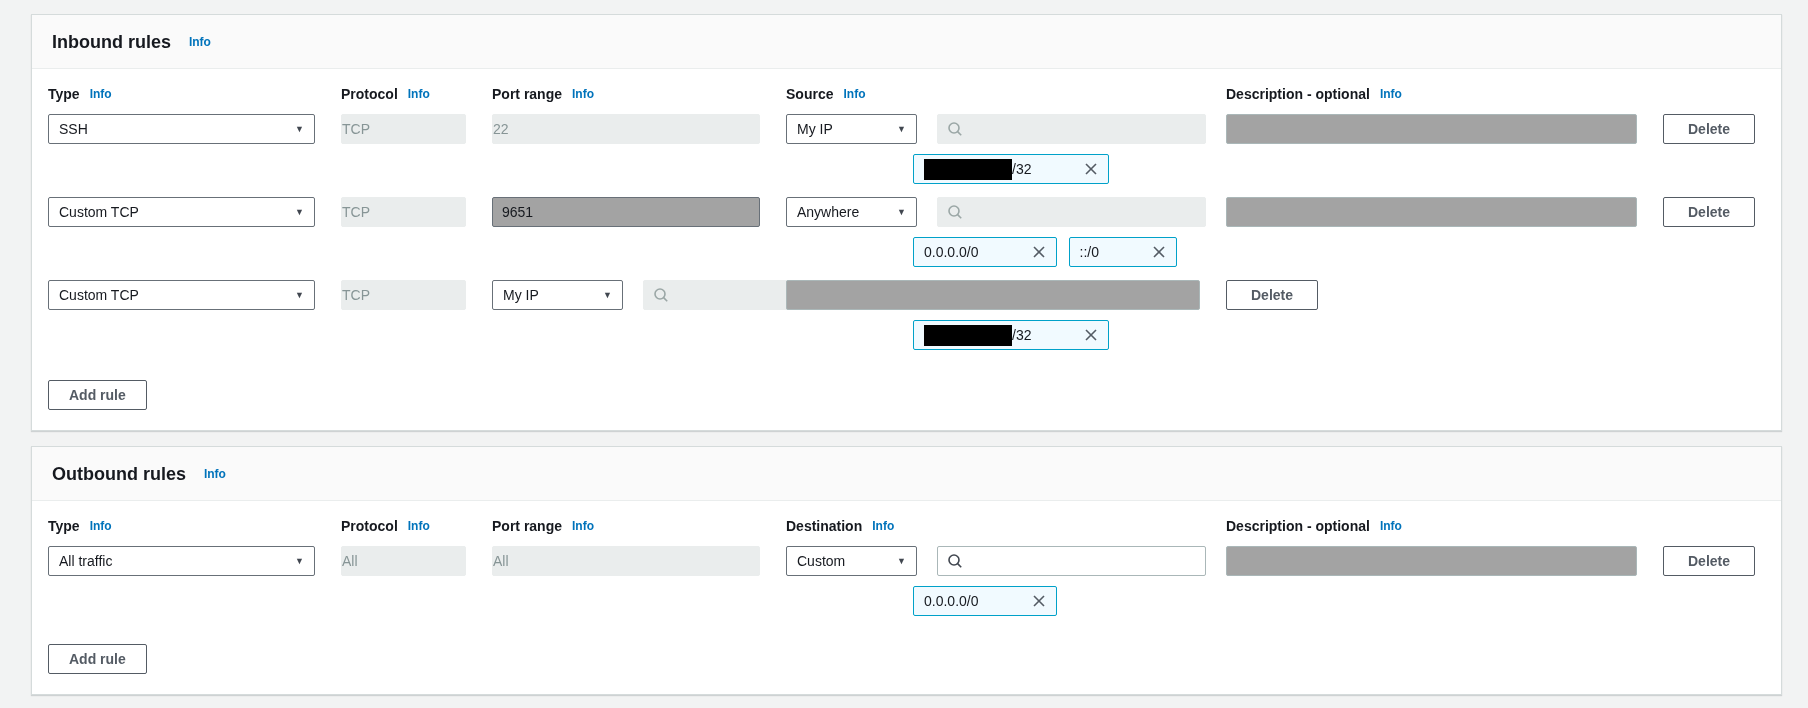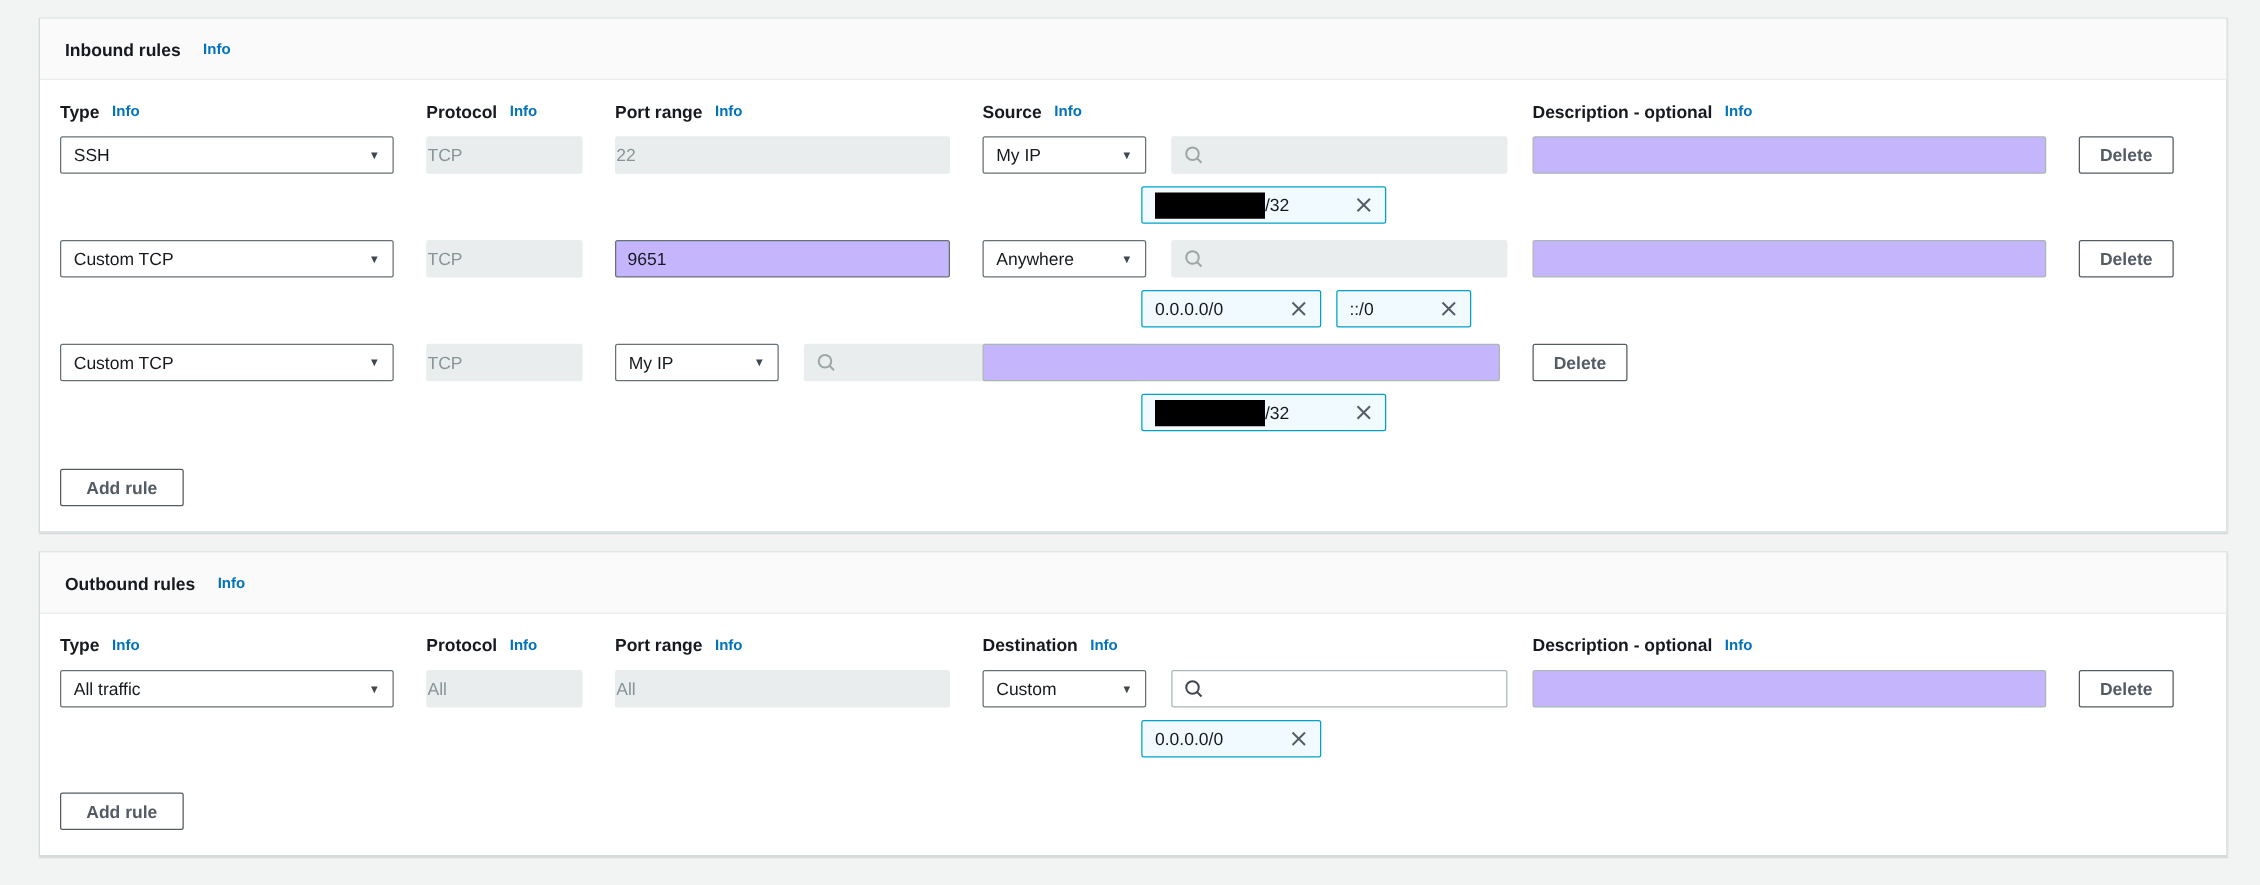--- a/index.html
+++ b/index.html
@@ -18,21 +18,21 @@
     width: 1751px;
   }
   .card + .card { margin-top: 15px; }
   .card-header {
     background: #fafafa;
     border-bottom: 1px solid #eaeded;
     padding: 17px 20px 15px 20px;
   }
   .card-title {
     display: inline-block;
-    font-size: 14px;
+    font-size: 18px;
     font-weight: 700;
     color: #16191f;
   }
   .info-link {
     display: inline-block;
     margin-left: 14px;
     font-size: 12px;
     font-weight: 700;
     color: #0073bb;
     text-decoration: none;
@@ -63,21 +63,21 @@
     display: flex;
     align-items: center;
     justify-content: space-between;
     background: #fff;
     border: 1px solid #687078;
     padding: 0 10px;
     cursor: pointer;
   }
   .select .caret { font-size: 9px; color: #414750; margin-left: 8px; }
   .text-input {
-    background: #c4b5fd;
+    background: #a3a3a3;
     border: 1px solid #687078;
     padding: 0 9px;
     color: #16191f;
     font-family: "Liberation Sans", sans-serif;
   }
   .light-border { border-color: #aab7b8; }
   .disabled-input {
     background: #eaeded;
     border: 1px solid #eaeded;
     color: #879596;
@@ -138,21 +138,21 @@
     border: 1px solid #545b64;
     border-radius: 2px;
     color: #545b64;
     font-weight: 700;
     font-size: 14px;
     padding: 0 20px;
     cursor: pointer;
     font-family: "Liberation Sans", sans-serif;
     white-space: nowrap;
   }
-  .delete-btn { width: 76px; padding: 0; }
+  .delete-btn { width: 92px; padding: 0; }
   .add-rule { margin-top: 30px; }
   .add-rule-out { margin-top: 28px; }
 </style>
 </head>
 <body>
 
 <div class="page">
 
   <div class="card">
     <div class="card-header">

